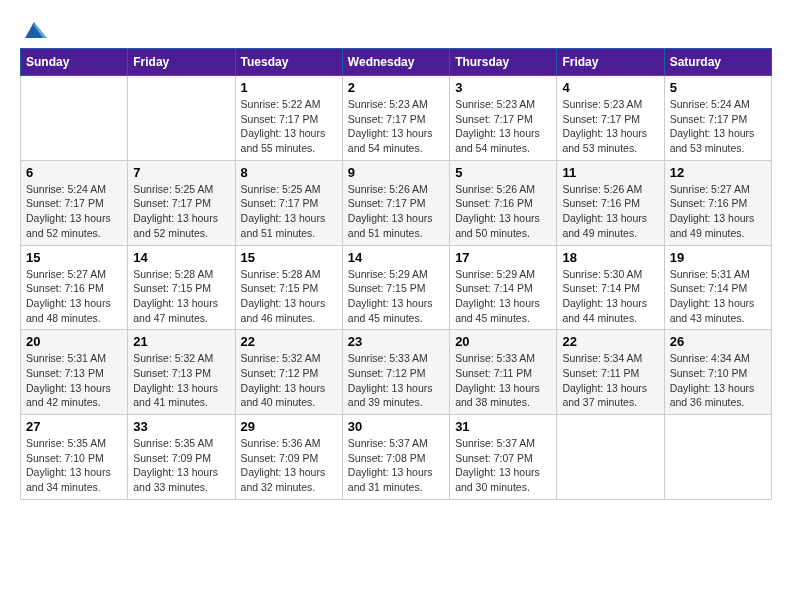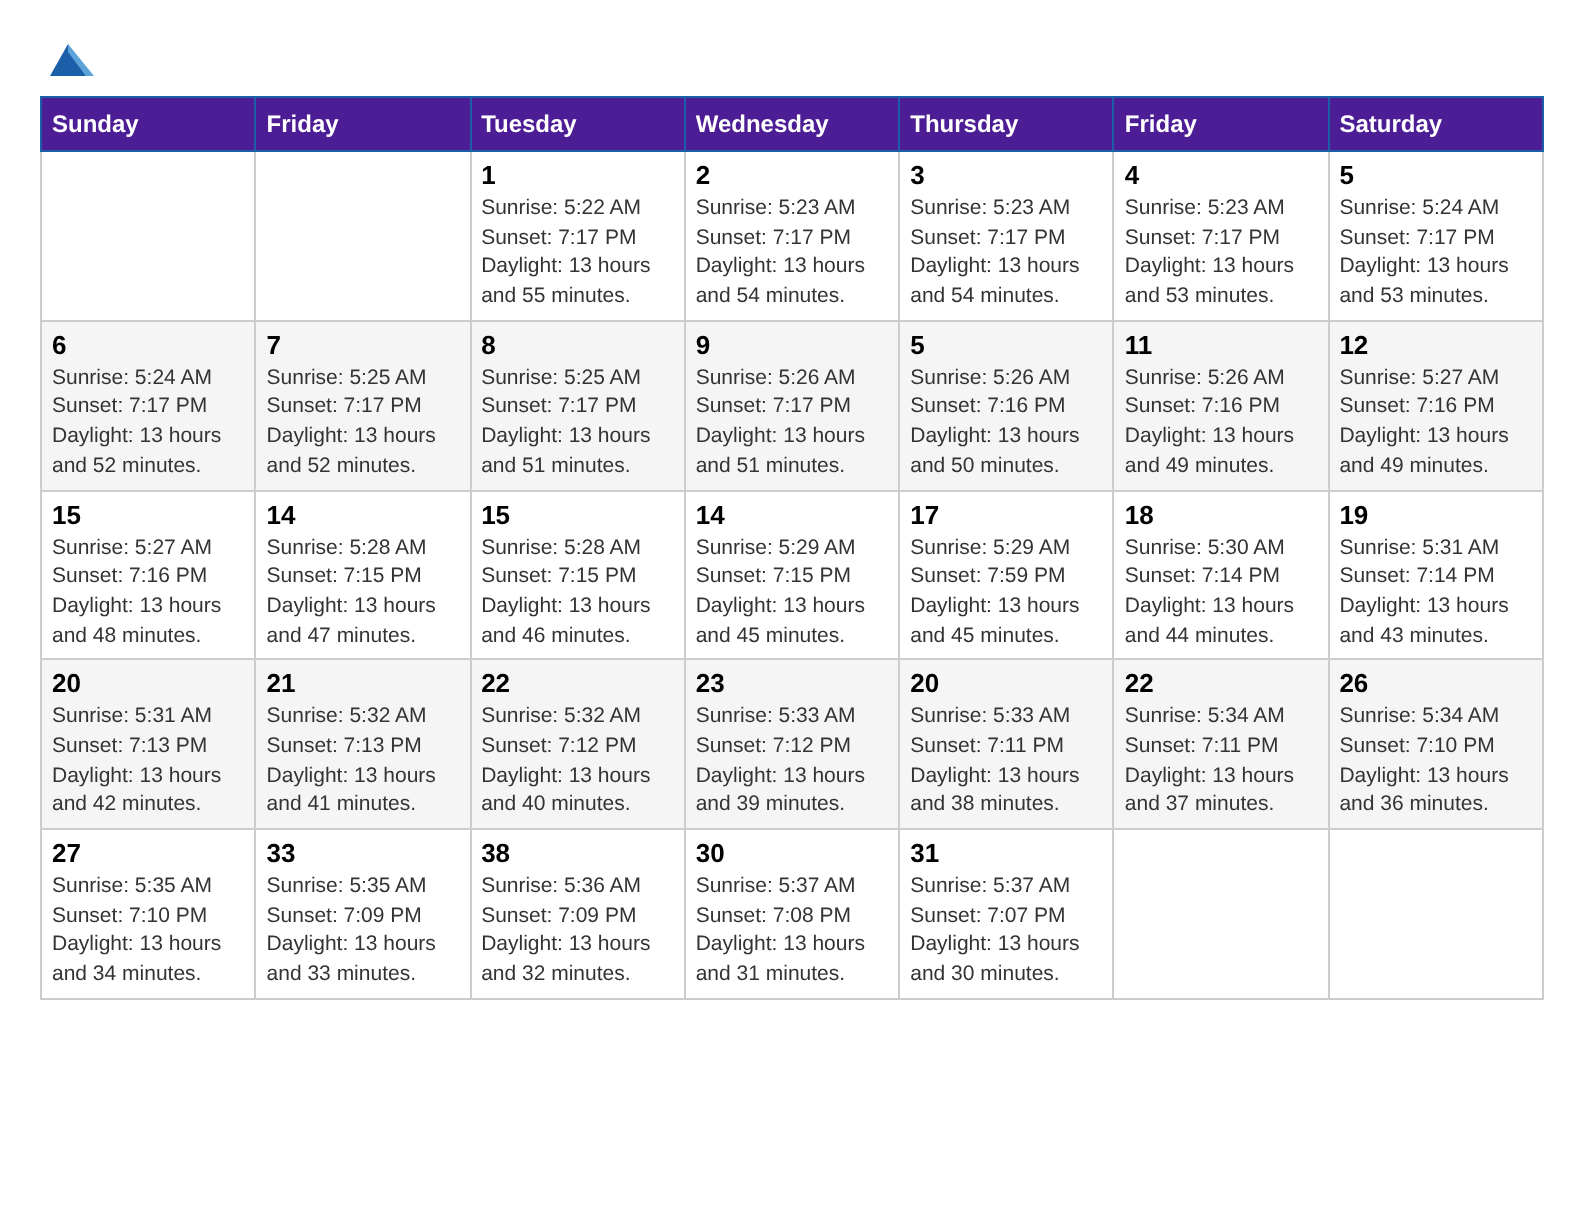--- a/index.html
+++ b/index.html
@@ -213,21 +213,21 @@
         </td>
         <td>
           <span class="day-number">14</span>
           <div class="day-info">Sunrise: 5:29 AM
 Sunset: 7:15 PM
 Daylight: 13 hours and 45 minutes.</div>
         </td>
         <td>
           <span class="day-number">17</span>
           <div class="day-info">Sunrise: 5:29 AM
-Sunset: 7:59 PM
+Sunset: 7:14 PM
 Daylight: 13 hours and 45 minutes.</div>
         </td>
         <td>
           <span class="day-number">18</span>
           <div class="day-info">Sunrise: 5:30 AM
 Sunset: 7:14 PM
 Daylight: 13 hours and 44 minutes.</div>
         </td>
         <td>
           <span class="day-number">19</span>
@@ -268,40 +268,40 @@
 Daylight: 13 hours and 38 minutes.</div>
         </td>
         <td>
           <span class="day-number">22</span>
           <div class="day-info">Sunrise: 5:34 AM
 Sunset: 7:11 PM
 Daylight: 13 hours and 37 minutes.</div>
         </td>
         <td>
           <span class="day-number">26</span>
-          <div class="day-info">Sunrise: 5:34 AM
+          <div class="day-info">Sunrise: 4:34 AM
 Sunset: 7:10 PM
 Daylight: 13 hours and 36 minutes.</div>
         </td>
       </tr>
       <tr>
         <td>
           <span class="day-number">27</span>
           <div class="day-info">Sunrise: 5:35 AM
 Sunset: 7:10 PM
 Daylight: 13 hours and 34 minutes.</div>
         </td>
         <td>
           <span class="day-number">33</span>
           <div class="day-info">Sunrise: 5:35 AM
 Sunset: 7:09 PM
 Daylight: 13 hours and 33 minutes.</div>
         </td>
         <td>
-          <span class="day-number">38</span>
+          <span class="day-number">29</span>
           <div class="day-info">Sunrise: 5:36 AM
 Sunset: 7:09 PM
 Daylight: 13 hours and 32 minutes.</div>
         </td>
         <td>
           <span class="day-number">30</span>
           <div class="day-info">Sunrise: 5:37 AM
 Sunset: 7:08 PM
 Daylight: 13 hours and 31 minutes.</div>
         </td>

